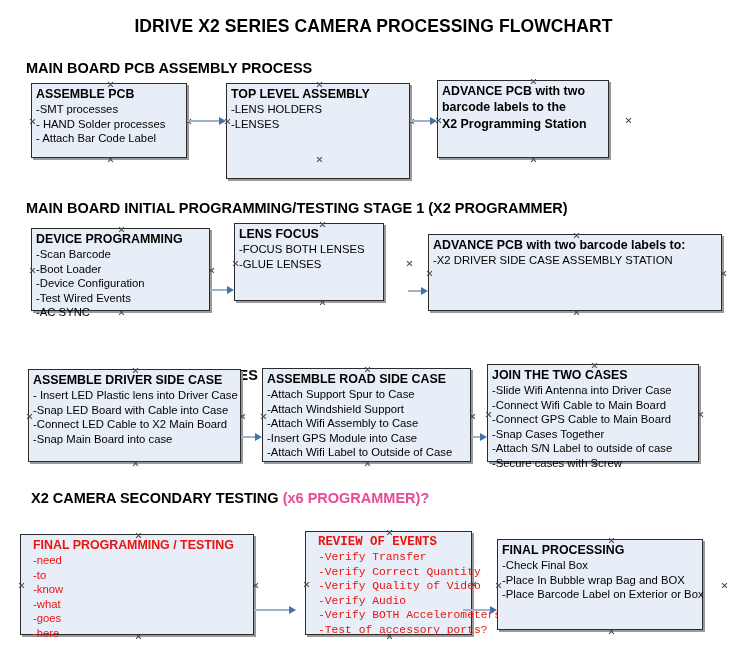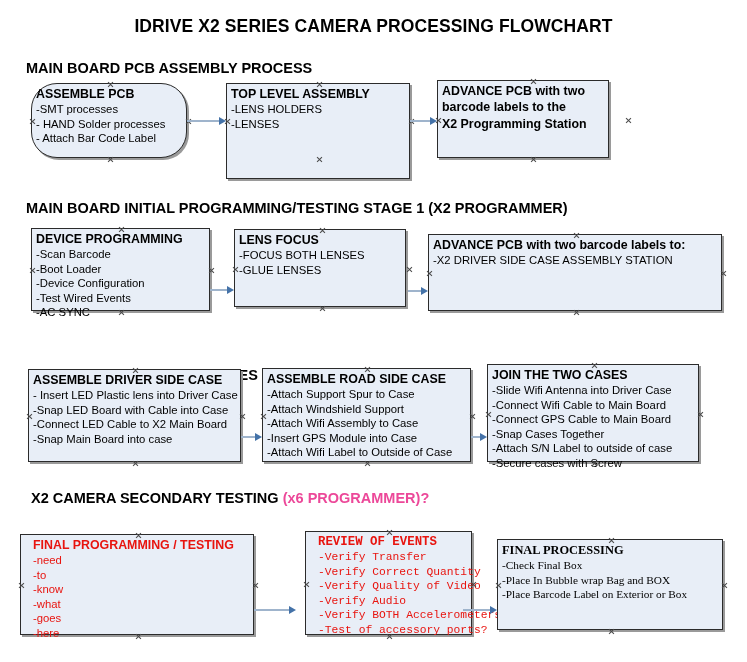--- a/index.html
+++ b/index.html
@@ -99,21 +99,21 @@
     border-left: 7px solid #4472a8;
     margin-top: -4.5px;
   }
 </style>
 </head>
 <body>
 
 <div id="canvas">
   <div class="title">IDRIVE X2  SERIES CAMERA PROCESSING FLOWCHART</div>
 <div class="section-header" style="left: 26px; top: 60px;"><span>MAIN BOARD PCB ASSEMBLY PROCESS</span></div>
-    <div class="node" style="left: 31px; top: 83px; width: 156px; height: 75px; border-radius: 26px;">
+    <div class="node" style="left: 31px; top: 83px; width: 156px; height: 75px;">
       <div class="hdr">ASSEMBLE PCB</div>
       <div class="ln">-SMT processes</div>
       <div class="ln">- HAND Solder processes</div>
       <div class="ln">- Attach Bar Code Label</div>
       <span class="handle" style="left: 78px; top: 0px;"></span>
       <span class="handle" style="left: 78px; top: 75px;"></span>
       <span class="handle" style="left: 0px; top: 37.5px;"></span>
       <span class="handle" style="left: 156px; top: 37.5px;"></span>
     </div>
     <div class="node" style="left: 226px; top: 83px; width: 184px; height: 96px;">
@@ -144,21 +144,21 @@
       <div class="ln">-Scan Barcode</div>
       <div class="ln">-Boot Loader</div>
       <div class="ln">-Device Configuration</div>
       <div class="ln">-Test Wired Events</div>
       <div class="ln">-AC SYNC</div>
       <span class="handle" style="left: 89.5px; top: 0px;"></span>
       <span class="handle" style="left: 89.5px; top: 83px;"></span>
       <span class="handle" style="left: 0px; top: 41.5px;"></span>
       <span class="handle" style="left: 179px; top: 41.5px;"></span>
     </div>
-    <div class="node" style="left: 234px; top: 229px; width: 172px; height: 78px;">
+    <div class="node" style="left: 234px; top: 223px; width: 150px; height: 78px;">
       <div class="hdr">LENS FOCUS</div>
       <div class="ln">-FOCUS BOTH LENSES</div>
       <div class="ln">-GLUE LENSES</div>
       <span class="handle" style="left: 87px; top: 0px;"></span>
       <span class="handle" style="left: 87px; top: 78px;"></span>
       <span class="handle" style="left: 0px; top: 39px;"></span>
       <span class="handle" style="left: 174px; top: 39px;"></span>
     </div>
     <div class="node" style="left: 428px; top: 234px; width: 294px; height: 77px;">
       <div class="hdr">ADVANCE PCB with two barcode labels to:</div>
@@ -233,21 +233,21 @@
       <div class="ln">-Verify Correct Quantity</div>
       <div class="ln">-Verify Quality of Video</div>
       <div class="ln">-Verify Audio</div>
       <div class="ln">-Verify BOTH Accelerometers</div>
       <div class="ln">-Test of accessory ports?</div>
       <span class="handle" style="left: 83.5px; top: 0px;"></span>
       <span class="handle" style="left: 83.5px; top: 104px;"></span>
       <span class="handle" style="left: 0px; top: 52px;"></span>
       <span class="handle" style="left: 167px; top: 52px;"></span>
     </div>
-    <div class="node" style="left: 497px; top: 539px; width: 226px; height: 91px; font-family: Liberation Serif, serif;">
+    <div class="node" style="left: 497px; top: 539px; width: 206px; height: 91px;">
       <div class="hdr">FINAL PROCESSING</div>
       <div class="ln"> -Check Final Box</div>
       <div class="ln">-Place In Bubble wrap Bag and BOX</div>
       <div class="ln">-Place Barcode Label on Exterior or Box</div>
       <span class="handle" style="left: 113px; top: 0px;"></span>
       <span class="handle" style="left: 113px; top: 91px;"></span>
       <span class="handle" style="left: 0px; top: 45.5px;"></span>
       <span class="handle" style="left: 226px; top: 45.5px;"></span>
     </div>
     <div class="conn" style="left: 254px; top: 609px; width: 36px;"></div>

